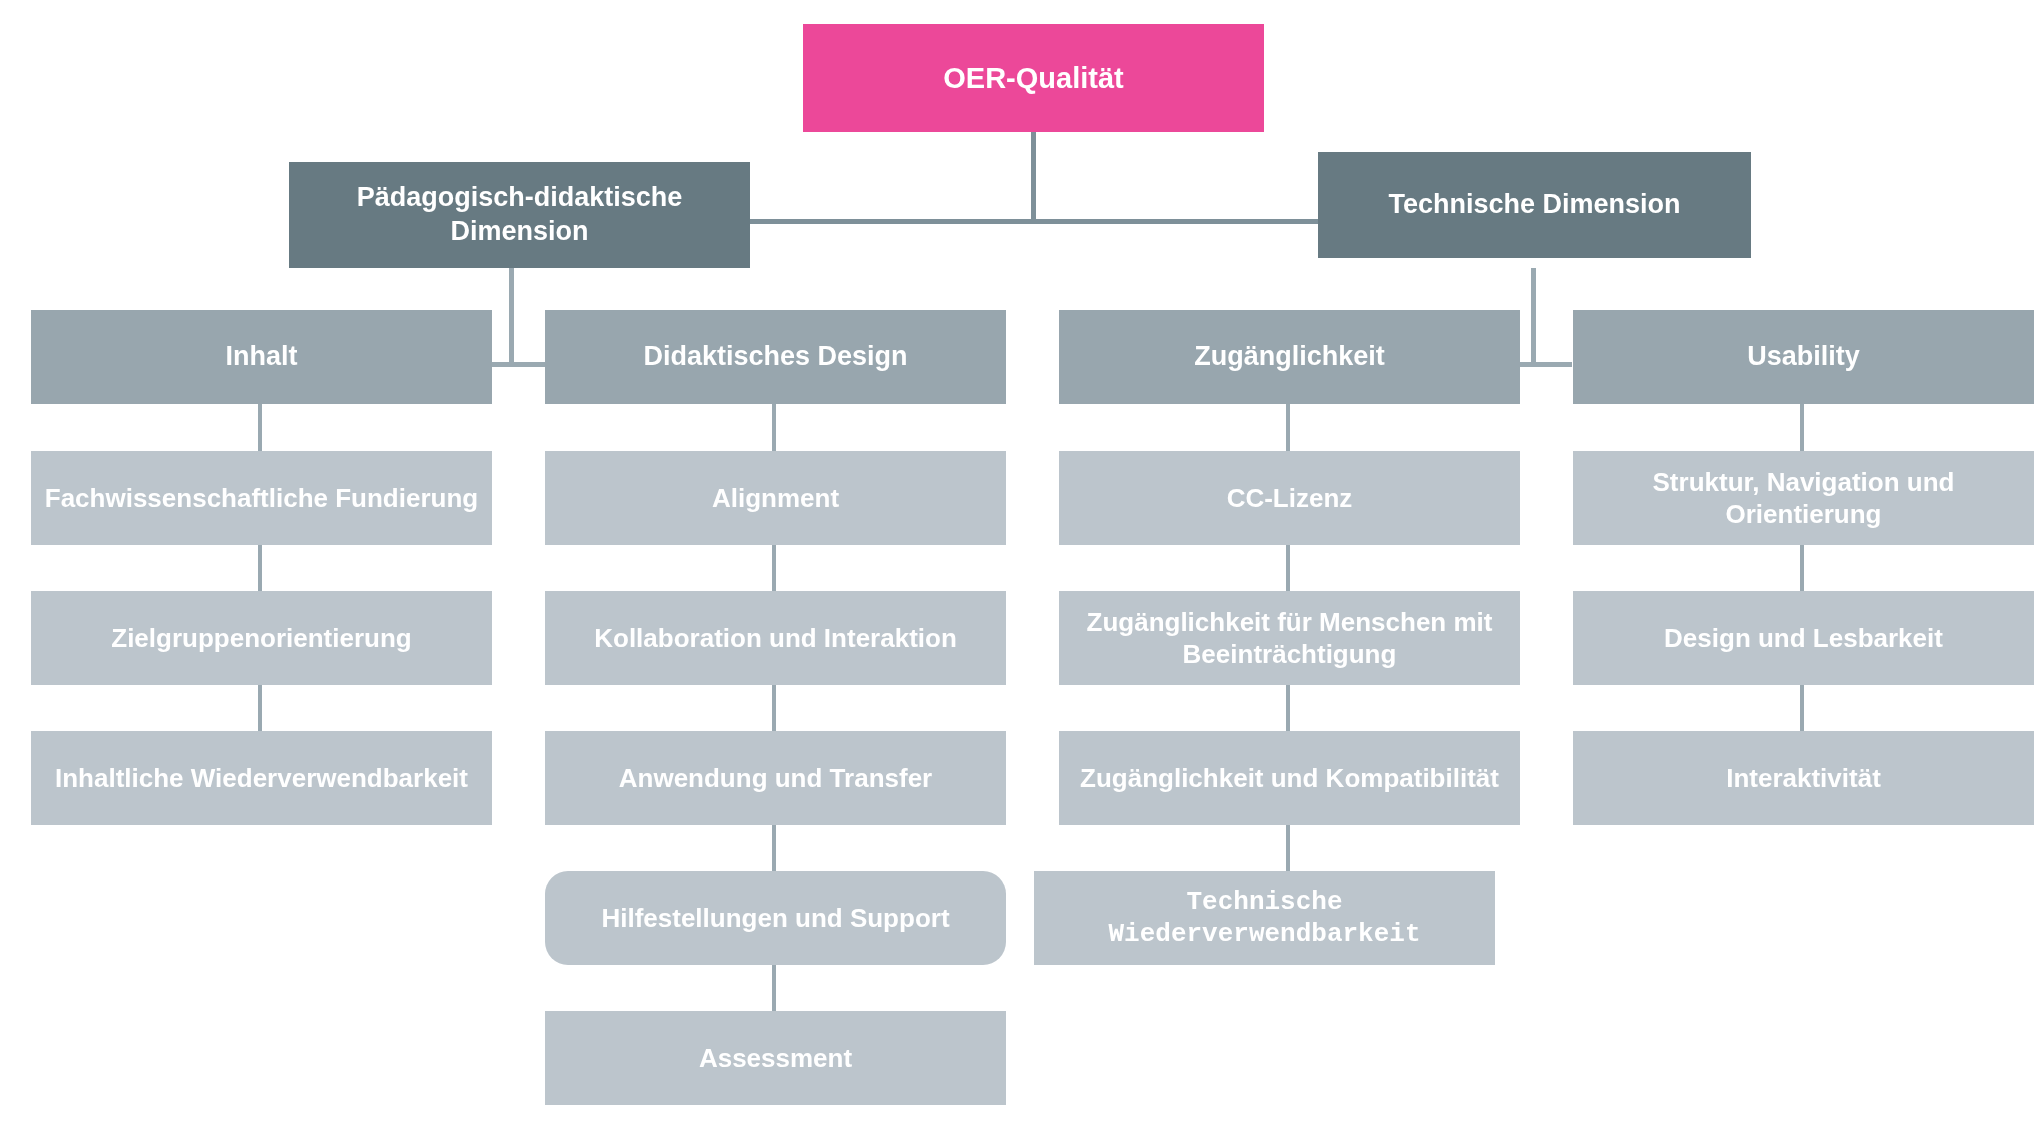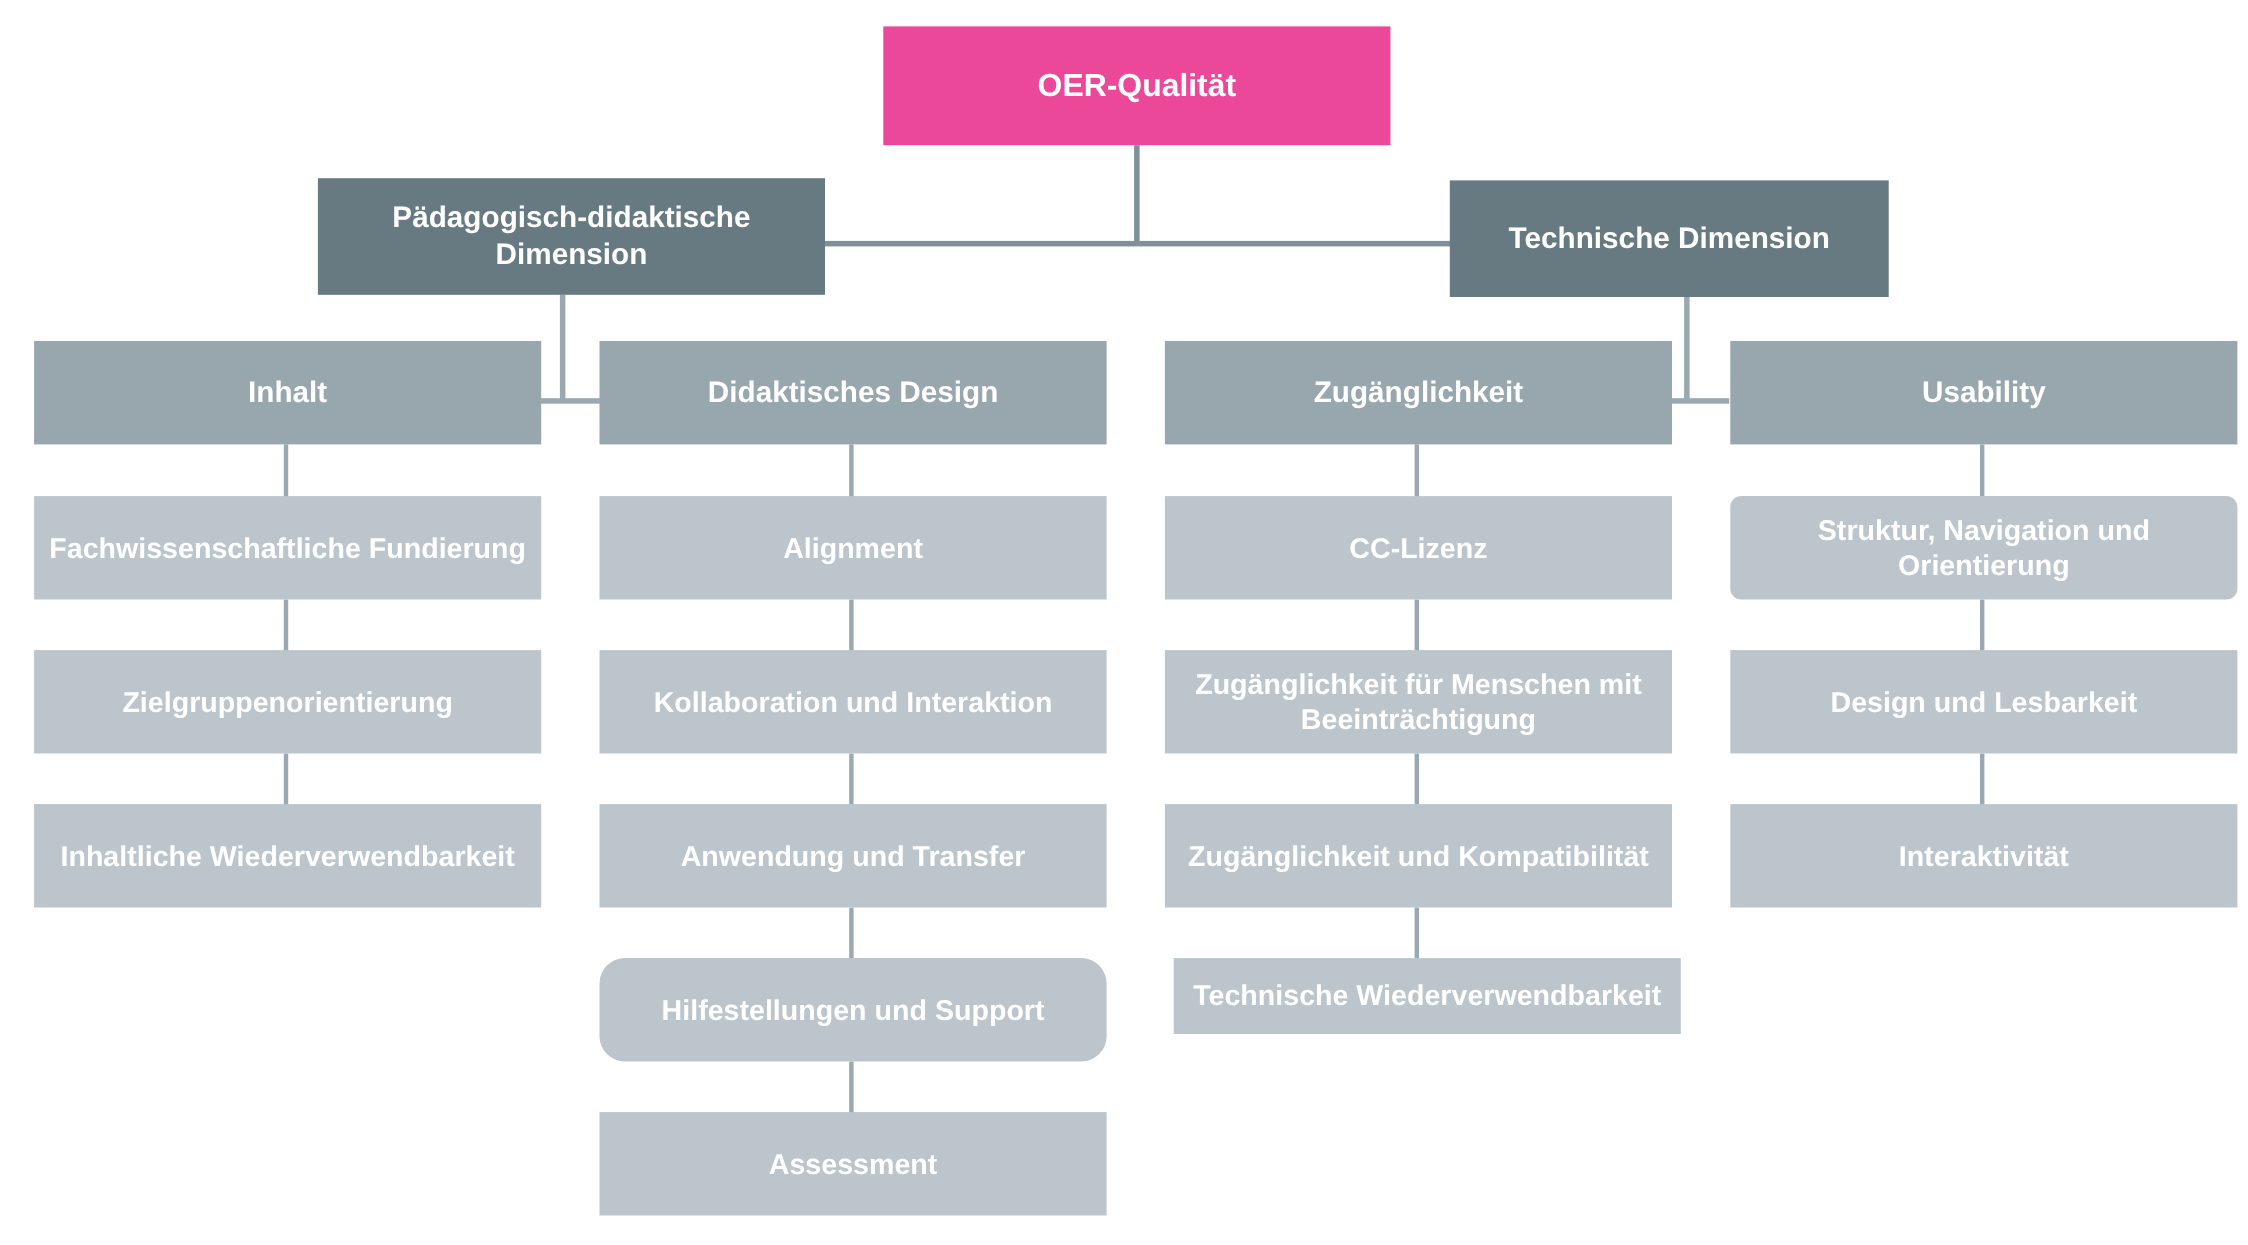--- a/index.html
+++ b/index.html
@@ -72,39 +72,39 @@
   <div class="conn" style="left:1286px; top:685px; width:4px; height:50px;"></div>
   <div class="conn" style="left:1286px; top:825px; width:4px; height:50px;"></div>
 
   <div class="conn" style="left:1800px; top:404px; width:4px; height:52px;"></div>
   <div class="conn" style="left:1800px; top:545px; width:4px; height:50px;"></div>
   <div class="conn" style="left:1800px; top:685px; width:4px; height:50px;"></div>
 
   <div class="node lvl0" style="left:803px; top:24px; width:461px; height:108px;">OER-Qualität</div>
 
   <div class="node lvl1" style="left:289px; top:162px; width:461px; height:106px;">Pädagogisch-didaktische Dimension</div>
-  <div class="node lvl1" style="left:1318px; top:164px; width:399px; height:106px;">Technische Dimension</div>
+  <div class="node lvl1" style="left:1318px; top:152px; width:433px; height:106px;">Technische Dimension</div>
 
   <div class="node lvl2" style="left:31px; top:310px; width:461px; height:94px;">Inhalt</div>
   <div class="node lvl2" style="left:545px; top:310px; width:461px; height:94px;">Didaktisches Design</div>
   <div class="node lvl2" style="left:1059px; top:310px; width:461px; height:94px;">Zugänglichkeit</div>
   <div class="node lvl2" style="left:1573px; top:310px; width:461px; height:94px;">Usability</div>
 
   <div class="node lvl3" style="left:31px; top:451px; width:461px; height:94px;">Fachwissenschaftliche Fundierung</div>
   <div class="node lvl3" style="left:31px; top:591px; width:461px; height:94px;">Zielgruppenorientierung</div>
   <div class="node lvl3" style="left:31px; top:731px; width:461px; height:94px;">Inhaltliche Wiederverwendbarkeit</div>
 
   <div class="node lvl3" style="left:545px; top:451px; width:461px; height:94px;">Alignment</div>
   <div class="node lvl3" style="left:545px; top:591px; width:461px; height:94px;">Kollaboration und Interaktion</div>
   <div class="node lvl3" style="left:545px; top:731px; width:461px; height:94px;">Anwendung und Transfer</div>
   <div class="node lvl3" style="left:545px; top:871px; width:461px; height:94px;border-radius:23px;">Hilfestellungen und Support</div>
   <div class="node lvl3" style="left:545px; top:1011px; width:461px; height:94px;">Assessment</div>
 
   <div class="node lvl3" style="left:1059px; top:451px; width:461px; height:94px;">CC-Lizenz</div>
   <div class="node lvl3" style="left:1059px; top:591px; width:461px; height:94px;">Zugänglichkeit für Menschen mit Beeinträchtigung</div>
   <div class="node lvl3" style="left:1059px; top:731px; width:461px; height:94px;">Zugänglichkeit und Kompatibilität</div>
-  <div class="node lvl3" style="left:1067px; top:871px; width:461px; height:69px;">Technische Wiederverwendbarkeit</div>
+  <div class="node lvl3" style="left:1034px; top:871px; width:461px; height:94px;font-family:Liberation Mono, monospace;">Technische Wiederverwendbarkeit</div>
 
-  <div class="node lvl3" style="left:1573px; top:451px; width:461px; height:94px;border-radius:10px;">Struktur, Navigation und Orientierung</div>
+  <div class="node lvl3" style="left:1573px; top:451px; width:461px; height:94px;">Struktur, Navigation und Orientierung</div>
   <div class="node lvl3" style="left:1573px; top:591px; width:461px; height:94px;">Design und Lesbarkeit</div>
   <div class="node lvl3" style="left:1573px; top:731px; width:461px; height:94px;">Interaktivität</div>
 
 </div>
 
 </body></html>

